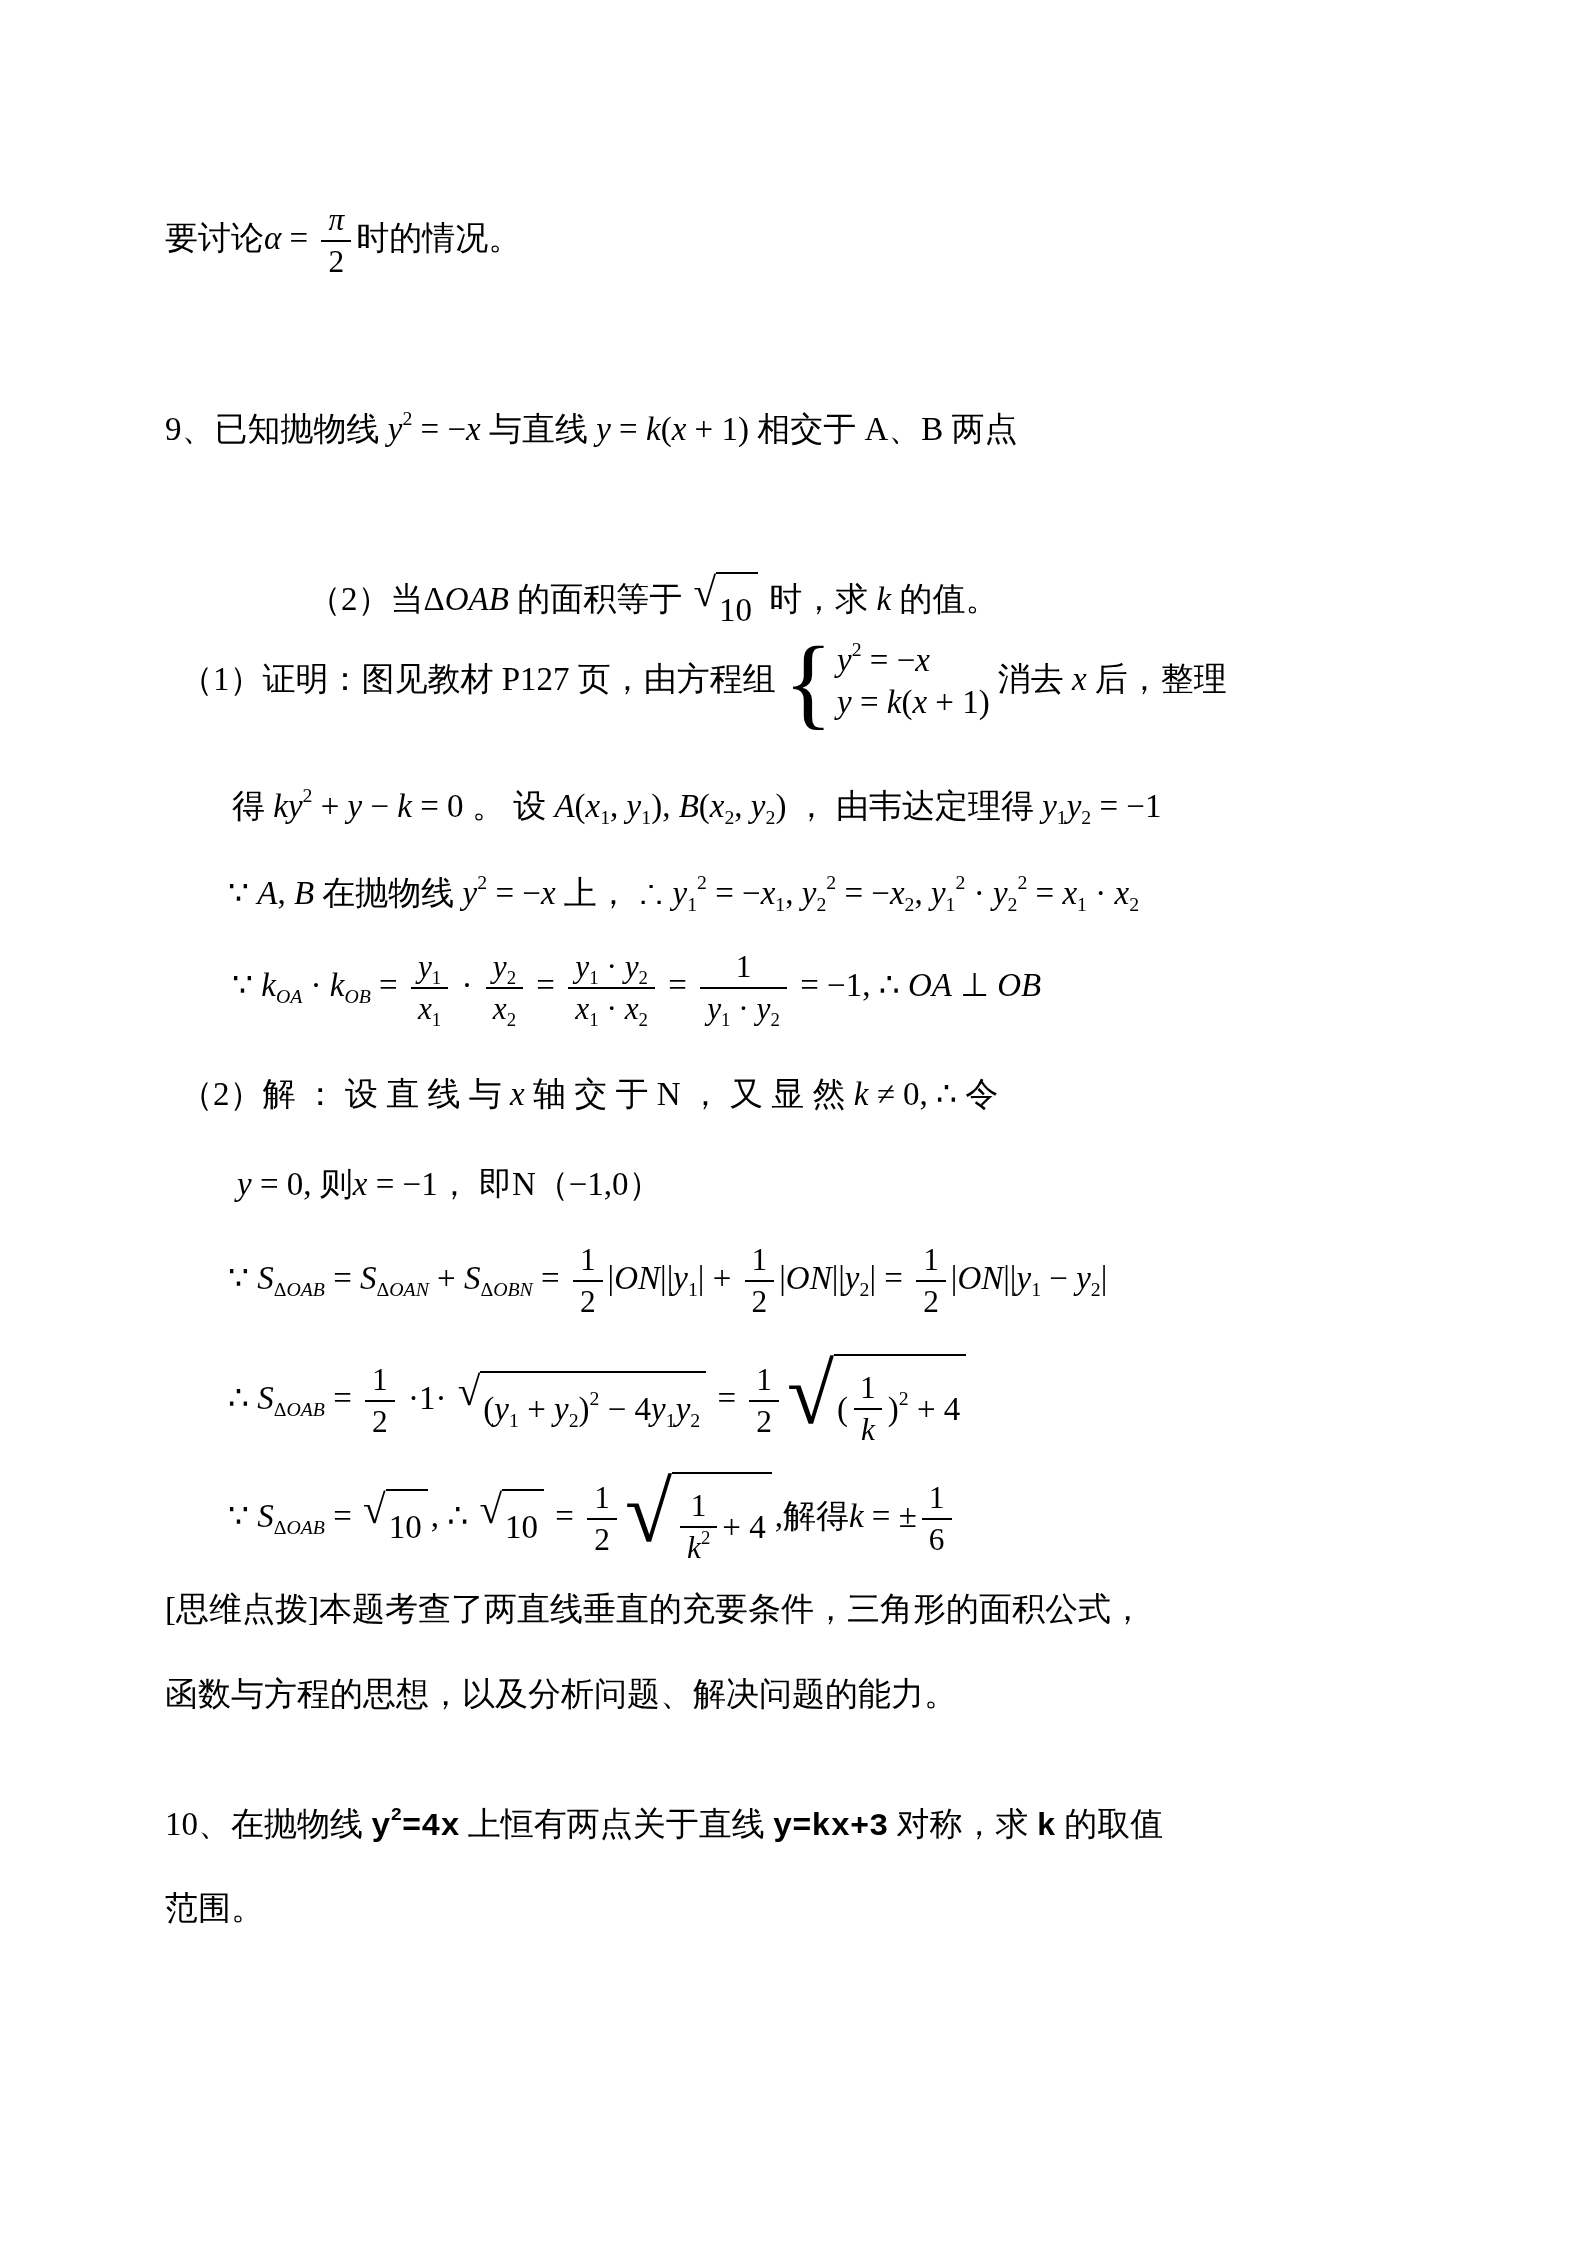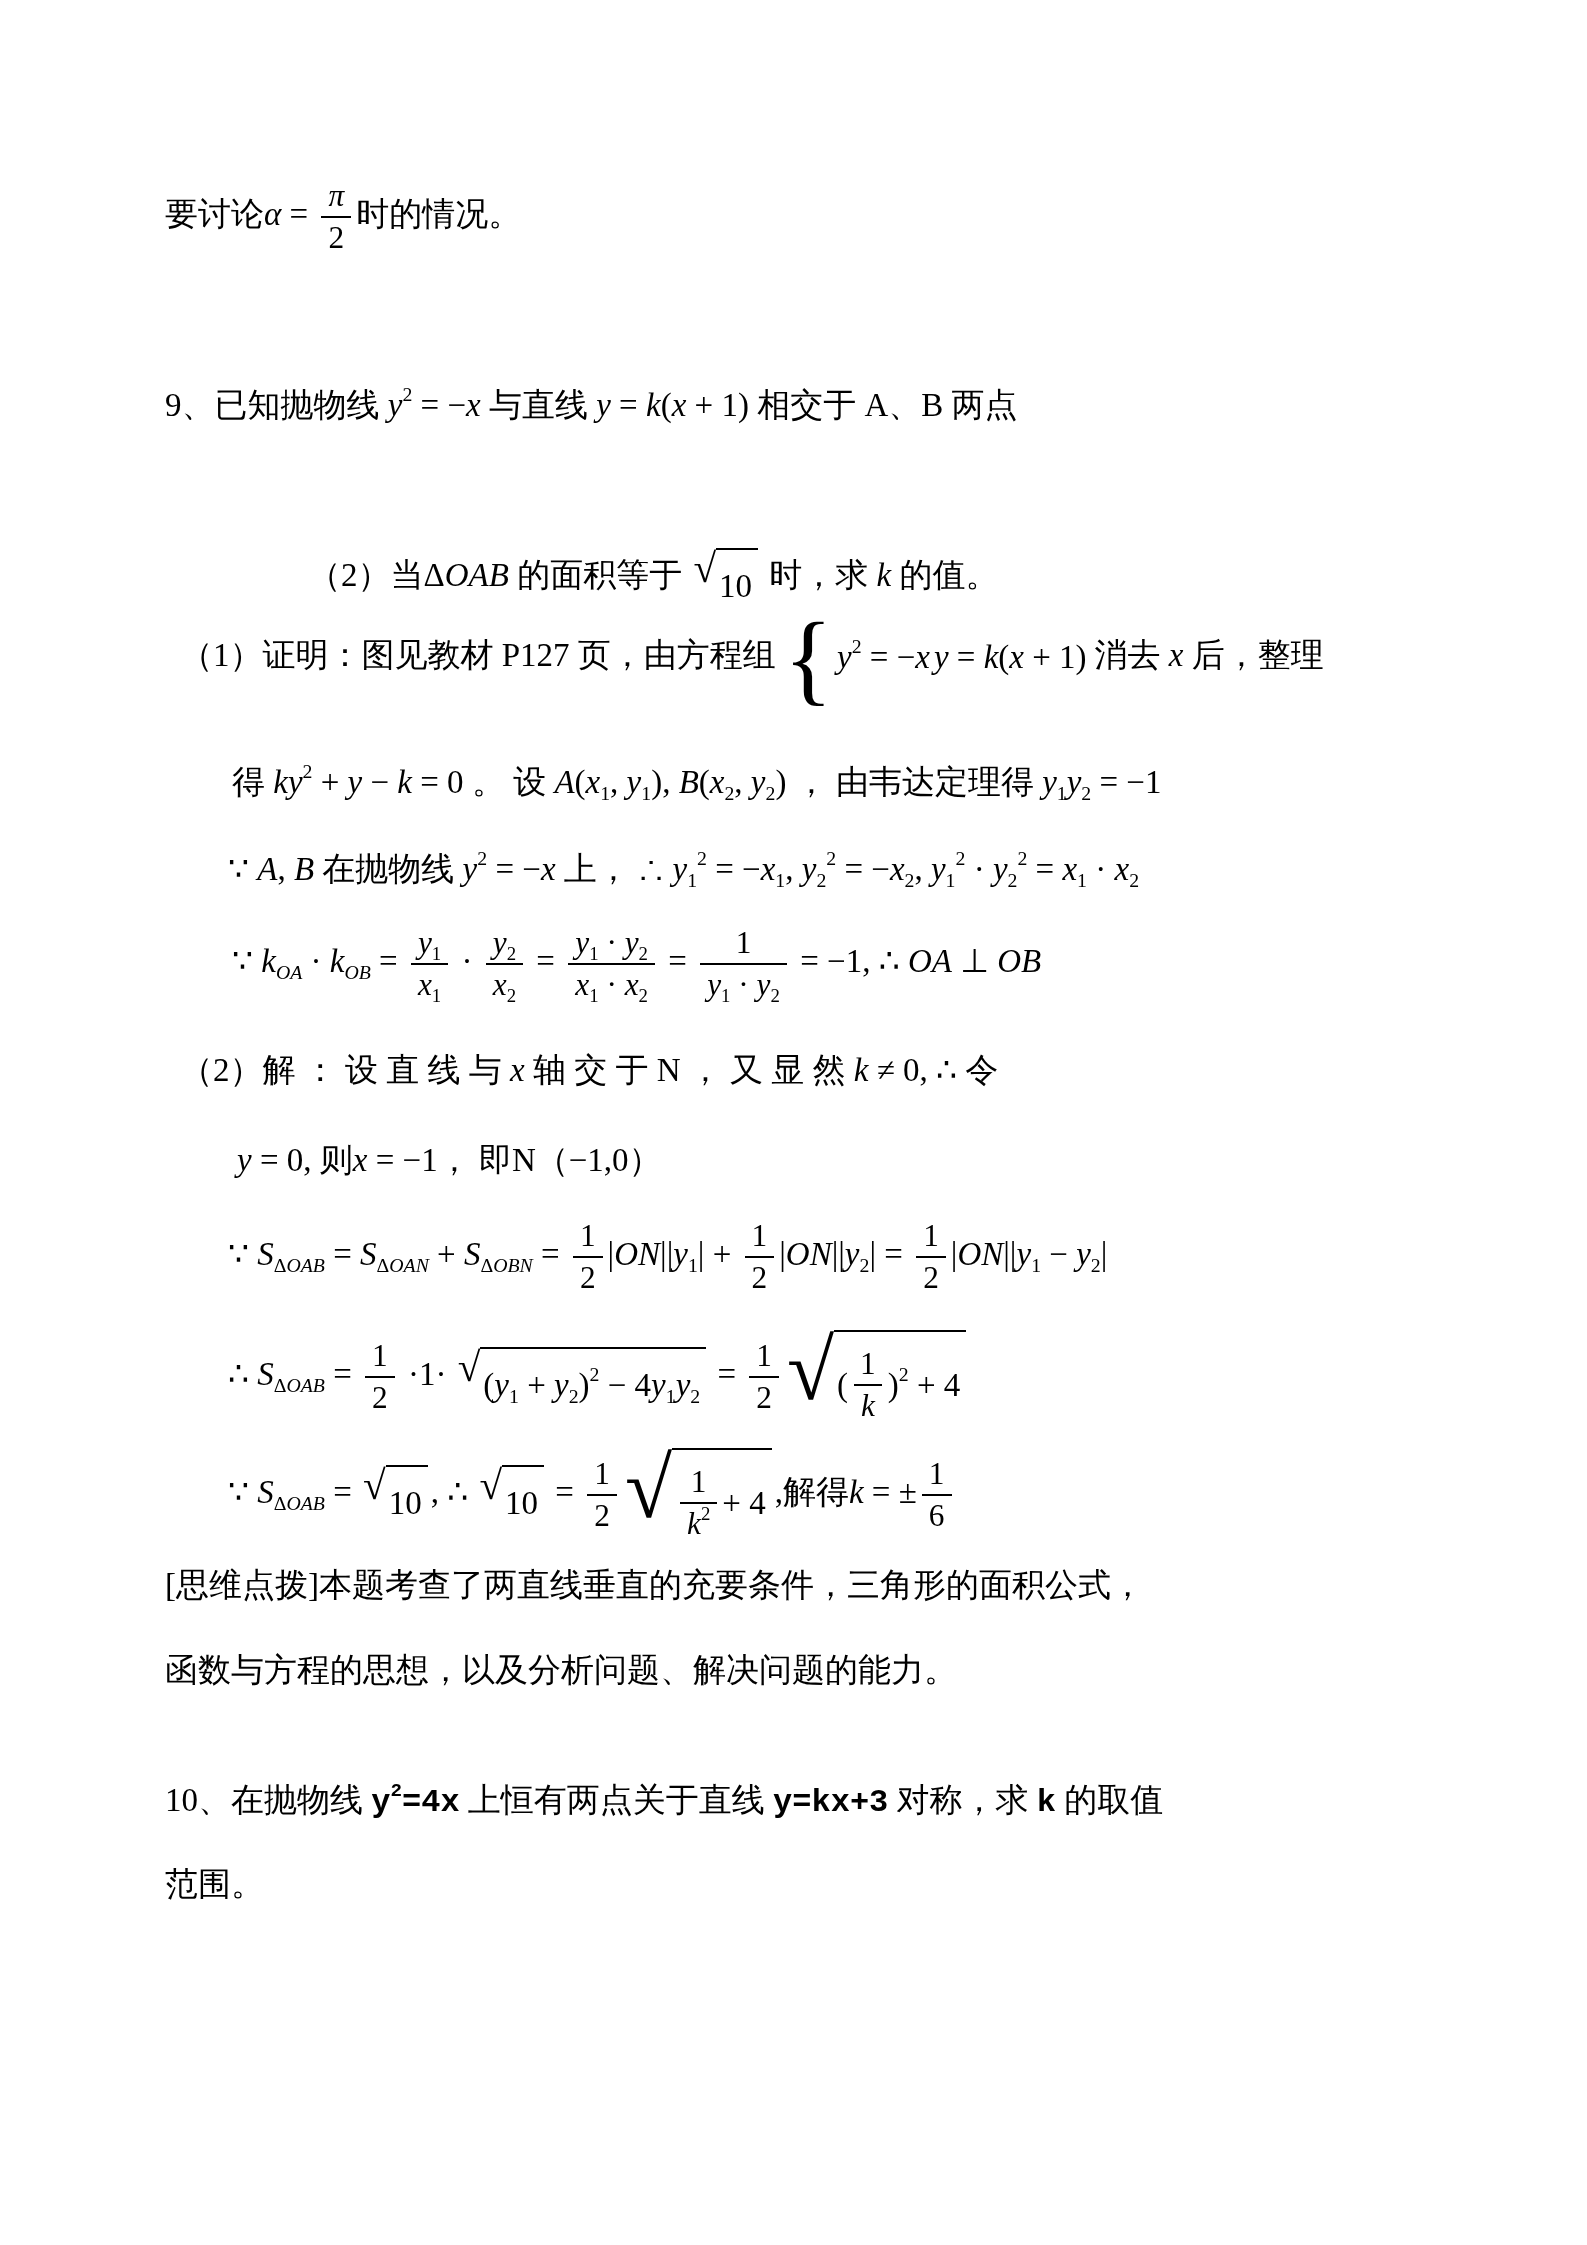--- a/index.html
+++ b/index.html
@@ -6,21 +6,21 @@
   .page {
     position:relative;
     width:1587px; height:2245px;
     background:#ffffff;
     color:#000000;
     font-family:"Liberation Serif", serif;
     font-size:33px;
     line-height:1.35;
     overflow:hidden;
   }
-  .line { position:absolute; white-space:nowrap; }
+  .line { position:absolute; white-space:nowrap;margin-top:24px; }
   .t { font-style:normal; }
   .m { font-style:normal; }
   .m i, .frac i, .sqrt i { font-style:italic; }
   .c { font-family:"Liberation Mono", monospace; font-size:0.97em;font-weight:bold; }
   sup { font-size:0.60em; position:relative; top:-0.15em; vertical-align:super; line-height:0; }
   sub { font-size:0.60em; position:relative; top:0.35em; vertical-align:baseline; line-height:0; }
   
   .frac {
     display:inline-flex; flex-direction:column; align-items:center;
     vertical-align:middle; margin:0 5px; font-size:0.95em; line-height:1.15;
@@ -28,21 +28,21 @@
   .frac .num { padding:0 7px 2px 7px; }
   .frac .den { border-top:2px solid #000; padding:2px 7px 0 7px; }
   
   .sqrt { display:inline-flex; align-items:flex-start; vertical-align:middle; margin:0 3px; }
   .sqrt .rad { font-size:1.25em; line-height:1.0; font-style:normal; }
   .sqrt .radbody { border-top:2.5px solid #000; padding:14px 6px 0 3px; display:inline-flex; align-items:center; }
   .sqrt.tall .rad { font-size:2.6em; line-height:0.95; }
   
   .cases { display:inline-flex; align-items:center; vertical-align:middle; margin:0 8px; }
   .cases .brace { font-size:3.1em; font-weight:300; line-height:0.9; margin-right:4px; }
-  .cases .crows { display:inline-flex; flex-direction:row; gap:4px; }
+  .cases .crows { display:inline-flex; flex-direction:column; gap:4px; }
   .cases .crow { line-height:1.15; }
 </style>
 </head>
 <body>
 
 <div class="page">
   <div class="line" style="top: 178px; left: 165px;"><span class="t">要讨论</span><span class="m"><i>α</i> = </span><span class="frac">
         <span class="num"><span class="m"><i>π</i></span></span>
         <span class="den"><span class="m">2</span></span>
       </span><span class="t">时的情况。</span></div>

